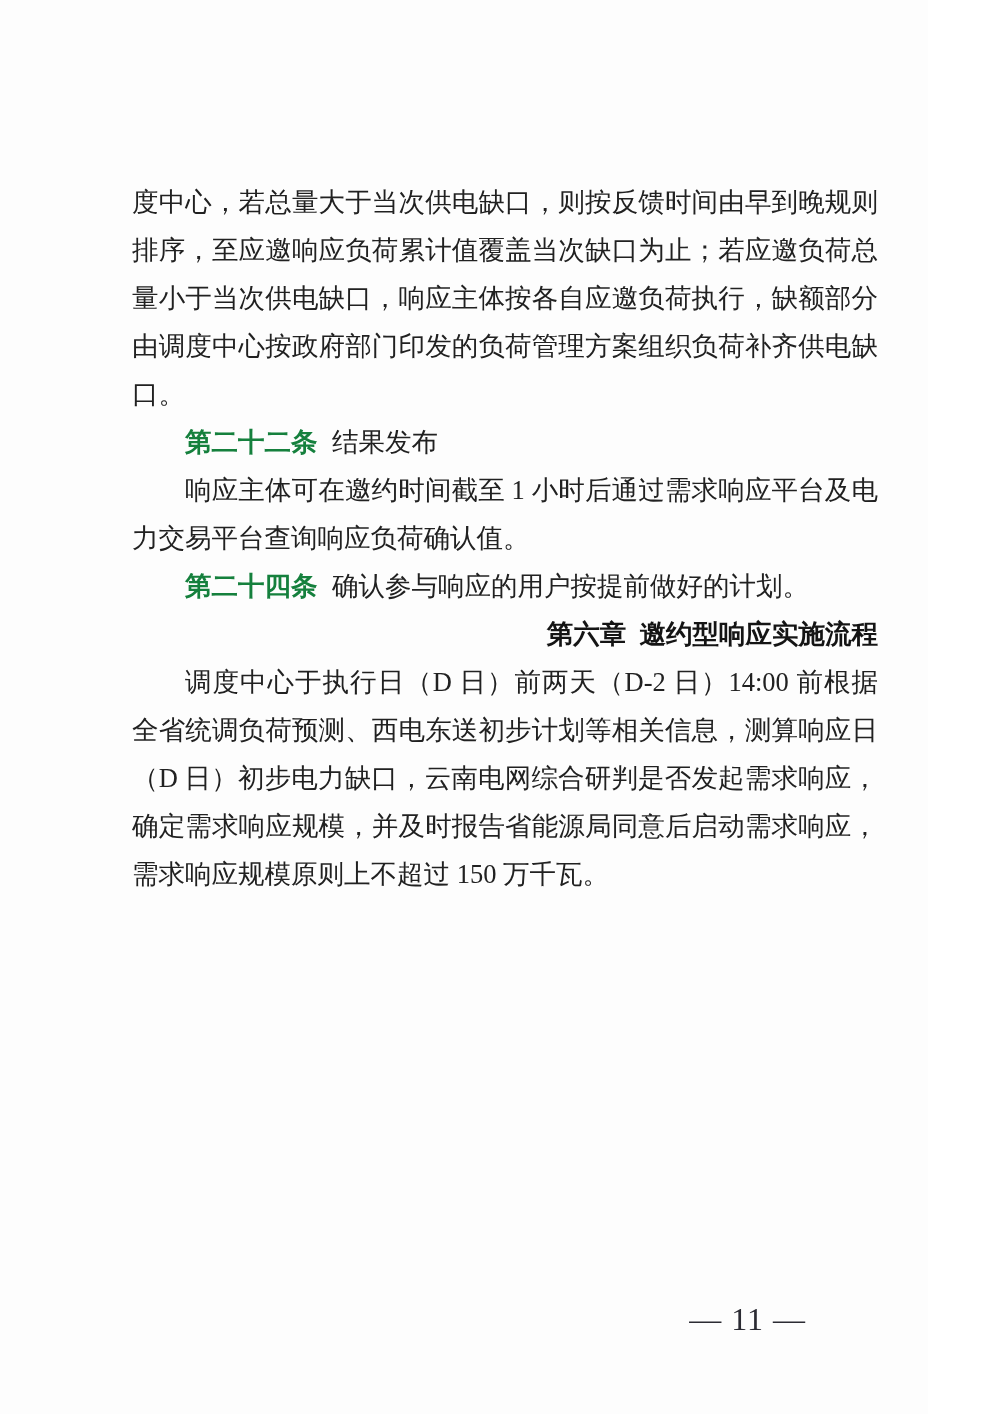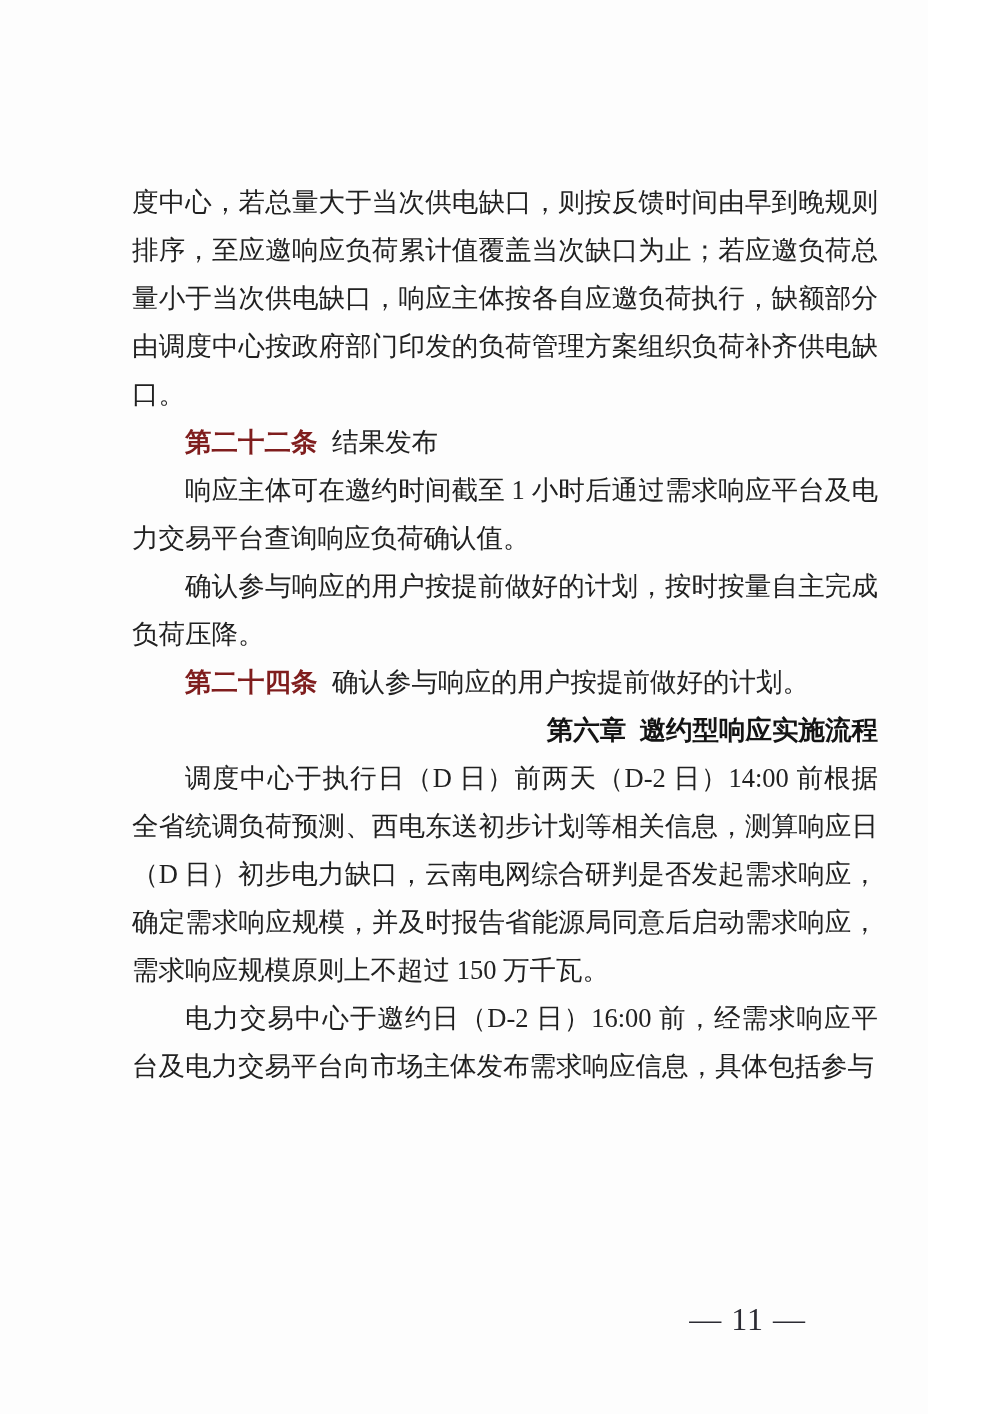--- a/index.html
+++ b/index.html
@@ -24,21 +24,21 @@
     text-justify:inter-ideograph;
   }
   .content p{
     margin:0;
     padding:0;
     text-indent:2em;
   }
   .content p.no-indent{text-indent:0;}
   .article-num{
     font-weight:bold;
-    color:#7f1d1d;
+    color:#15803d;
     margin-right:0.55em;
   }
   .chapter{
     text-align:right;
     text-indent:0 !important;
     font-weight:bold;
     color:#141414;
   }
   .chapter .chap-label{margin-right:0.5em;}
   .footer{
@@ -57,28 +57,26 @@
 <div class="page">
   <div class="content">
 
     <p class="no-indent">度中心，若总量大于当次供电缺口，则按反馈时间由早到晚规则排序，至应邀响应负荷累计值覆盖当次缺口为止；若应邀负荷总量小于当次供电缺口，响应主体按各自应邀负荷执行，缺额部分由调度中心按政府部门印发的负荷管理方案组织负荷补齐供电缺口。</p>
 
     <p><span class="article-num">第二十二条</span><span>结果发布</span></p>
 
     <p>响应主体可在邀约时间截至 1 小时后通过需求响应平台及电力交易平台查询响应负荷确认值。</p>
 
 
-    <p>确认参与响应的用户按提前做好的计划，按时按量自主完成负荷压降。</p>
 
     <p><span class="article-num">第二十四条</span><span>确认参与响应的用户按提前做好的计划。</span></p>
 
     <p class="chapter"><span class="chap-label">第六章</span><span>邀约型响应实施流程</span></p>
 
 
     <p>调度中心于执行日（D 日）前两天（D-2 日）14:00 前根据全省统调负荷预测、西电东送初步计划等相关信息，测算响应日（D 日）初步电力缺口，云南电网综合研判是否发起需求响应，确定需求响应规模，并及时报告省能源局同意后启动需求响应，需求响应规模原则上不超过 150 万千瓦。</p>
 
 
-    <p>电力交易中心于邀约日（D-2 日）16:00 前，经需求响应平台及电力交易平台向市场主体发布需求响应信息，具体包括参与</p>
 
   </div>
 
   <div class="footer">— 11 —</div>
 </div>
 
 </body></html>

